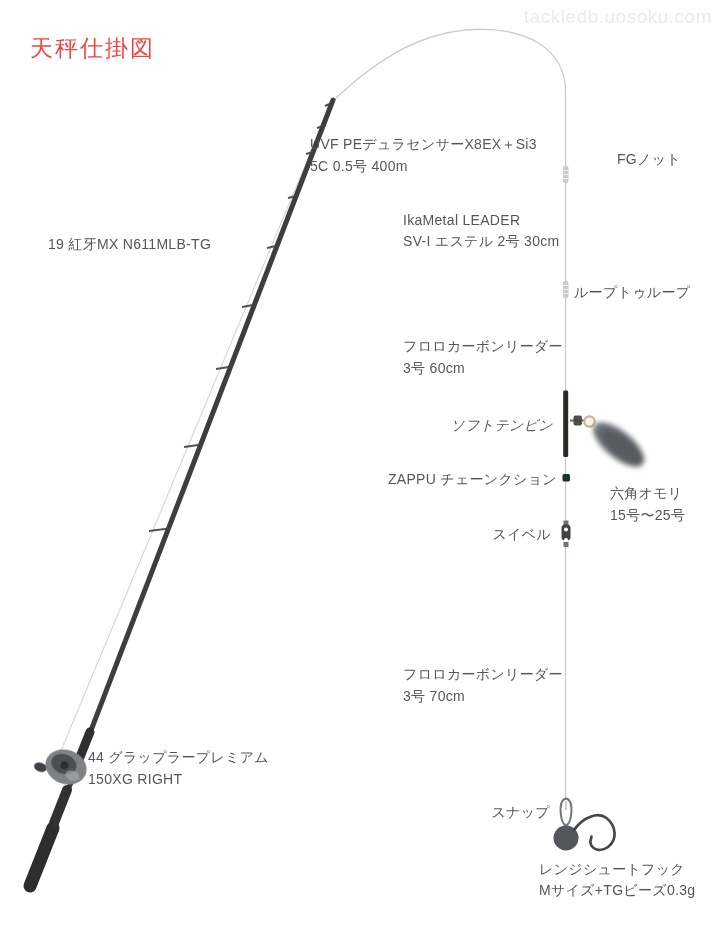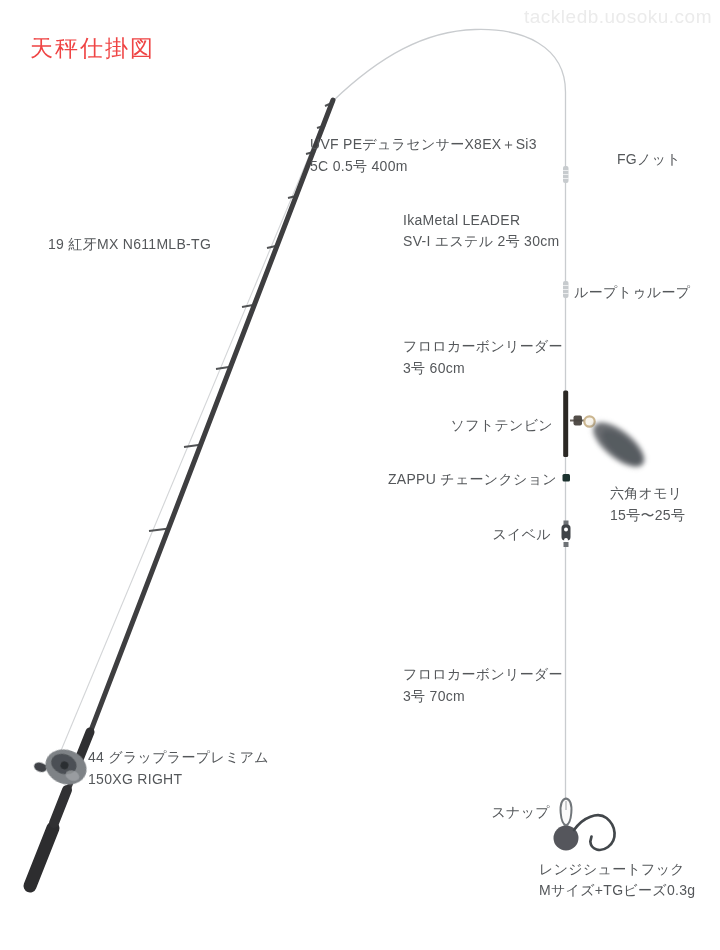--- a/index.html
+++ b/index.html
@@ -148,21 +148,21 @@
     <div>SV-I エステル 2号 30cm</div>
   </div>
 
   <div class="lbl" style="left:560px;top:281px;margin-left:14px;">ループトゥループ</div>
 
   <div class="lbl" style="left:403px;top:335px;">
     <div>フロロカーボンリーダー</div>
     <div>3号 60cm</div>
   </div>
 
-  <div class="lbl rightalign" style="right:167px;top:414px;">ソフトテンビン</div>
+  <div class="lbl rightalign" style="right:167px;top:414px;font-style:italic;">ソフトテンビン</div>
 
   <div class="lbl rightalign" style="right:163px;top:468px;">ZAPPU チェーンクション</div>
 
   <div class="lbl" style="left:610px;top:482px;">
     <div>六角オモリ</div>
     <div>15号〜25号</div>
   </div>
 
   <div class="lbl rightalign" style="right:169px;top:523px;">スイベル</div>
 

